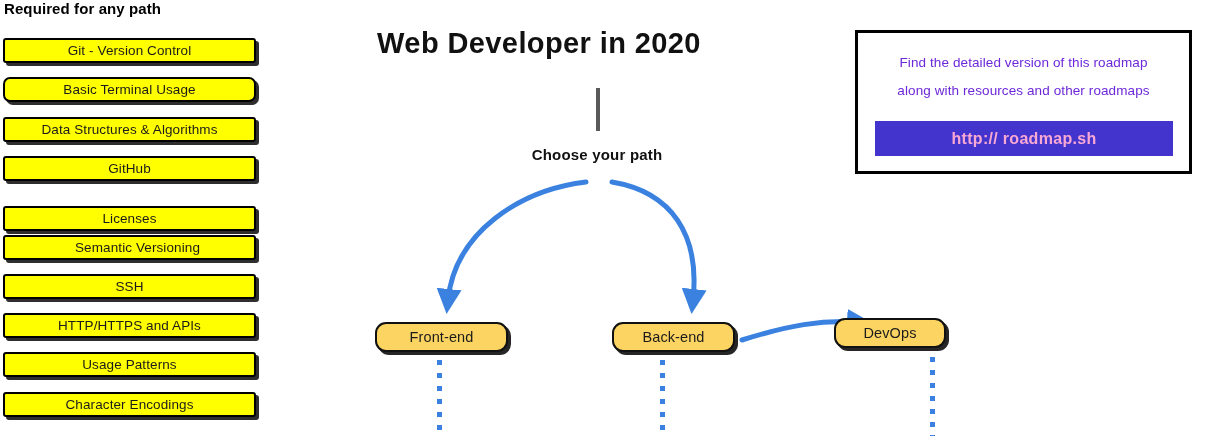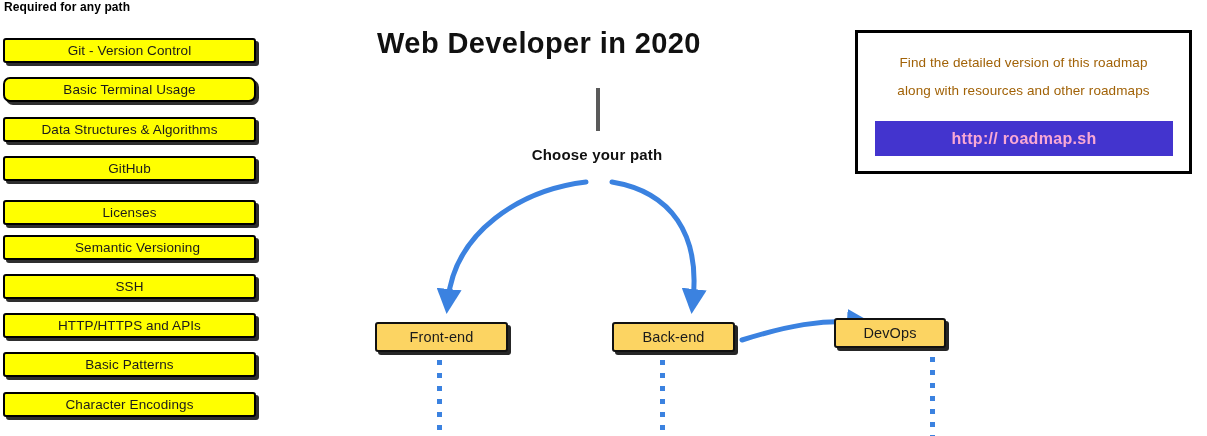--- a/index.html
+++ b/index.html
@@ -21,21 +21,21 @@
     position: absolute;
     left: 0;
     top: 0;
     width: 300px;
     height: 436px;
   }
   #required-heading {
     position: absolute;
     left: 4px;
     top: 0px;
-    font-size: 12px;
+    font-size: 15px;
     font-weight: bold;
     color: #000000;
     letter-spacing: 0.1px;
     white-space: nowrap;
   }
   .req-item {
     position: absolute;
     left: 3px;
     width: 253px;
     height: 25px;
@@ -98,21 +98,21 @@
     pointer-events: none;
   }
 
   
   .path-node {
     position: absolute;
     height: 30px;
     box-sizing: border-box;
     background: #fcd462;
     border: 2.5px solid #111111;
-    border-radius: 3px;
+    border-radius: 11px;
     box-shadow: 3px 3px 0 0 rgba(0,0,0,0.85);
     display: flex;
     align-items: center;
     justify-content: center;
     font-size: 14.5px;
     color: #1b1b1b;
     letter-spacing: 0.1px;
     white-space: nowrap;
   }
   #node-frontend { left: 375px; top: 322px; width: 133px; }
@@ -141,21 +141,21 @@
     box-sizing: border-box;
     background: #ffffff;
     border: 3px solid #000000;
   }
   .info-line {
     position: absolute;
     left: 0;
     width: 331px;
     text-align: center;
     font-size: 13.5px;
-    color: #a16207;
+    color: #6d28d9;
     letter-spacing: 0.1px;
     white-space: nowrap;
   }
   #info-line-1 { top: 22px; }
   #info-line-2 { top: 50px; }
   #roadmap-link-button {
     position: absolute;
     left: 17px;
     top: 88px;
     width: 298px;
@@ -174,25 +174,25 @@
 </style>
 </head>
 <body>
 
 <div id="required-column">
   <div id="required-heading">Required for any path</div>
 <div class="req-item" style="top: 38px;">Git - Version Control</div>
     <div class="req-item" style="top: 77.3px; border-radius: 7px;">Basic Terminal Usage</div>
     <div class="req-item" style="top: 116.6px;">Data Structures &amp; Algorithms</div>
     <div class="req-item" style="top: 155.9px;">GitHub</div>
-    <div class="req-item" style="top: 200px;">Licenses</div>
+    <div class="req-item" style="top: 206px;">Licenses</div>
     <div class="req-item" style="top: 234.5px; padding-left: 16px;">Semantic Versioning</div>
     <div class="req-item" style="top: 273.8px;">SSH</div>
     <div class="req-item" style="top: 313.1px;">HTTP/HTTPS and APIs</div>
-    <div class="req-item" style="top: 352.4px;">Basic Patterns</div>
+    <div class="req-item" style="top: 352.4px;">Usage Patterns</div>
     <div class="req-item" style="top: 391.7px;">Character Encodings</div>
   </div>
 
 <div id="roadmap-title">
   <span>Web Developer in 2020</span>
 </div>
 
 <div id="title-stem"></div>
 
 <div id="choose-path-label">Choose your path</div>

